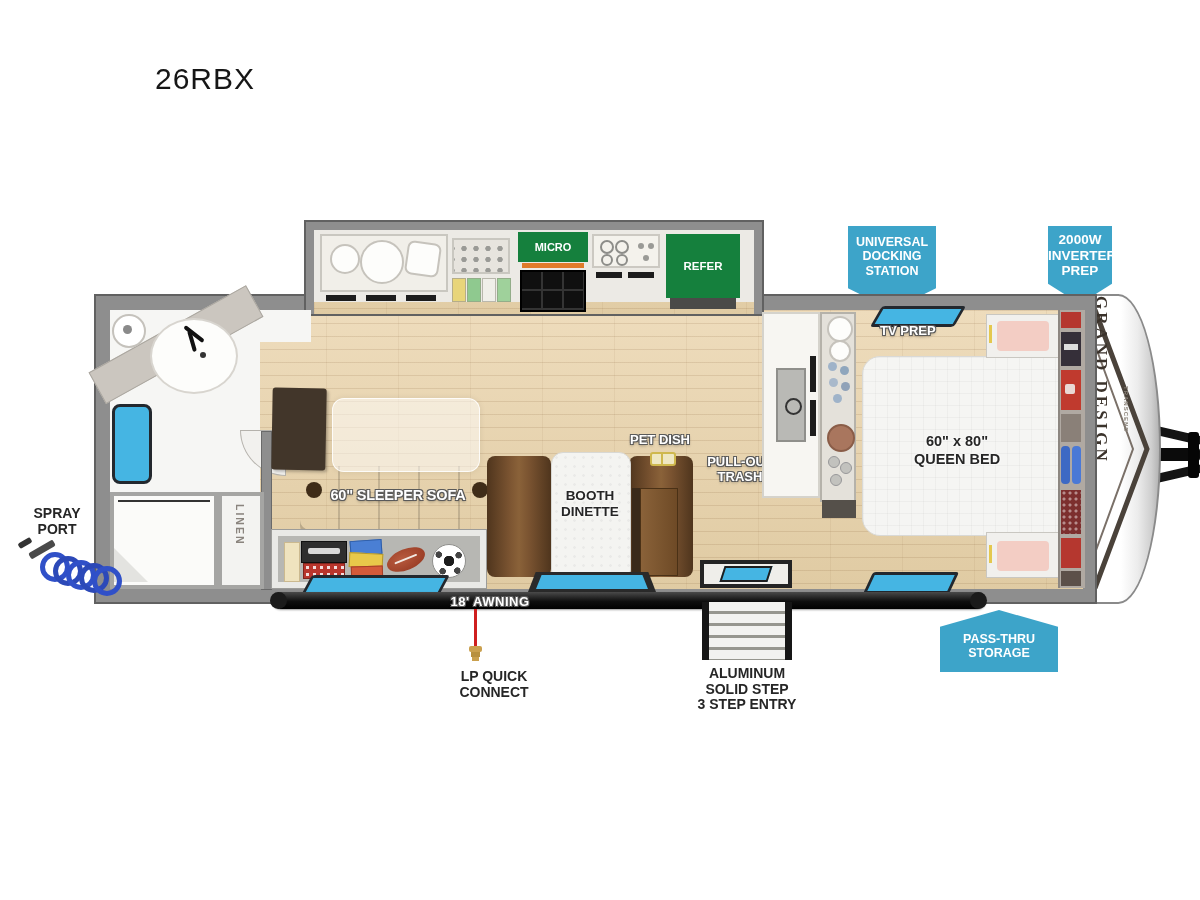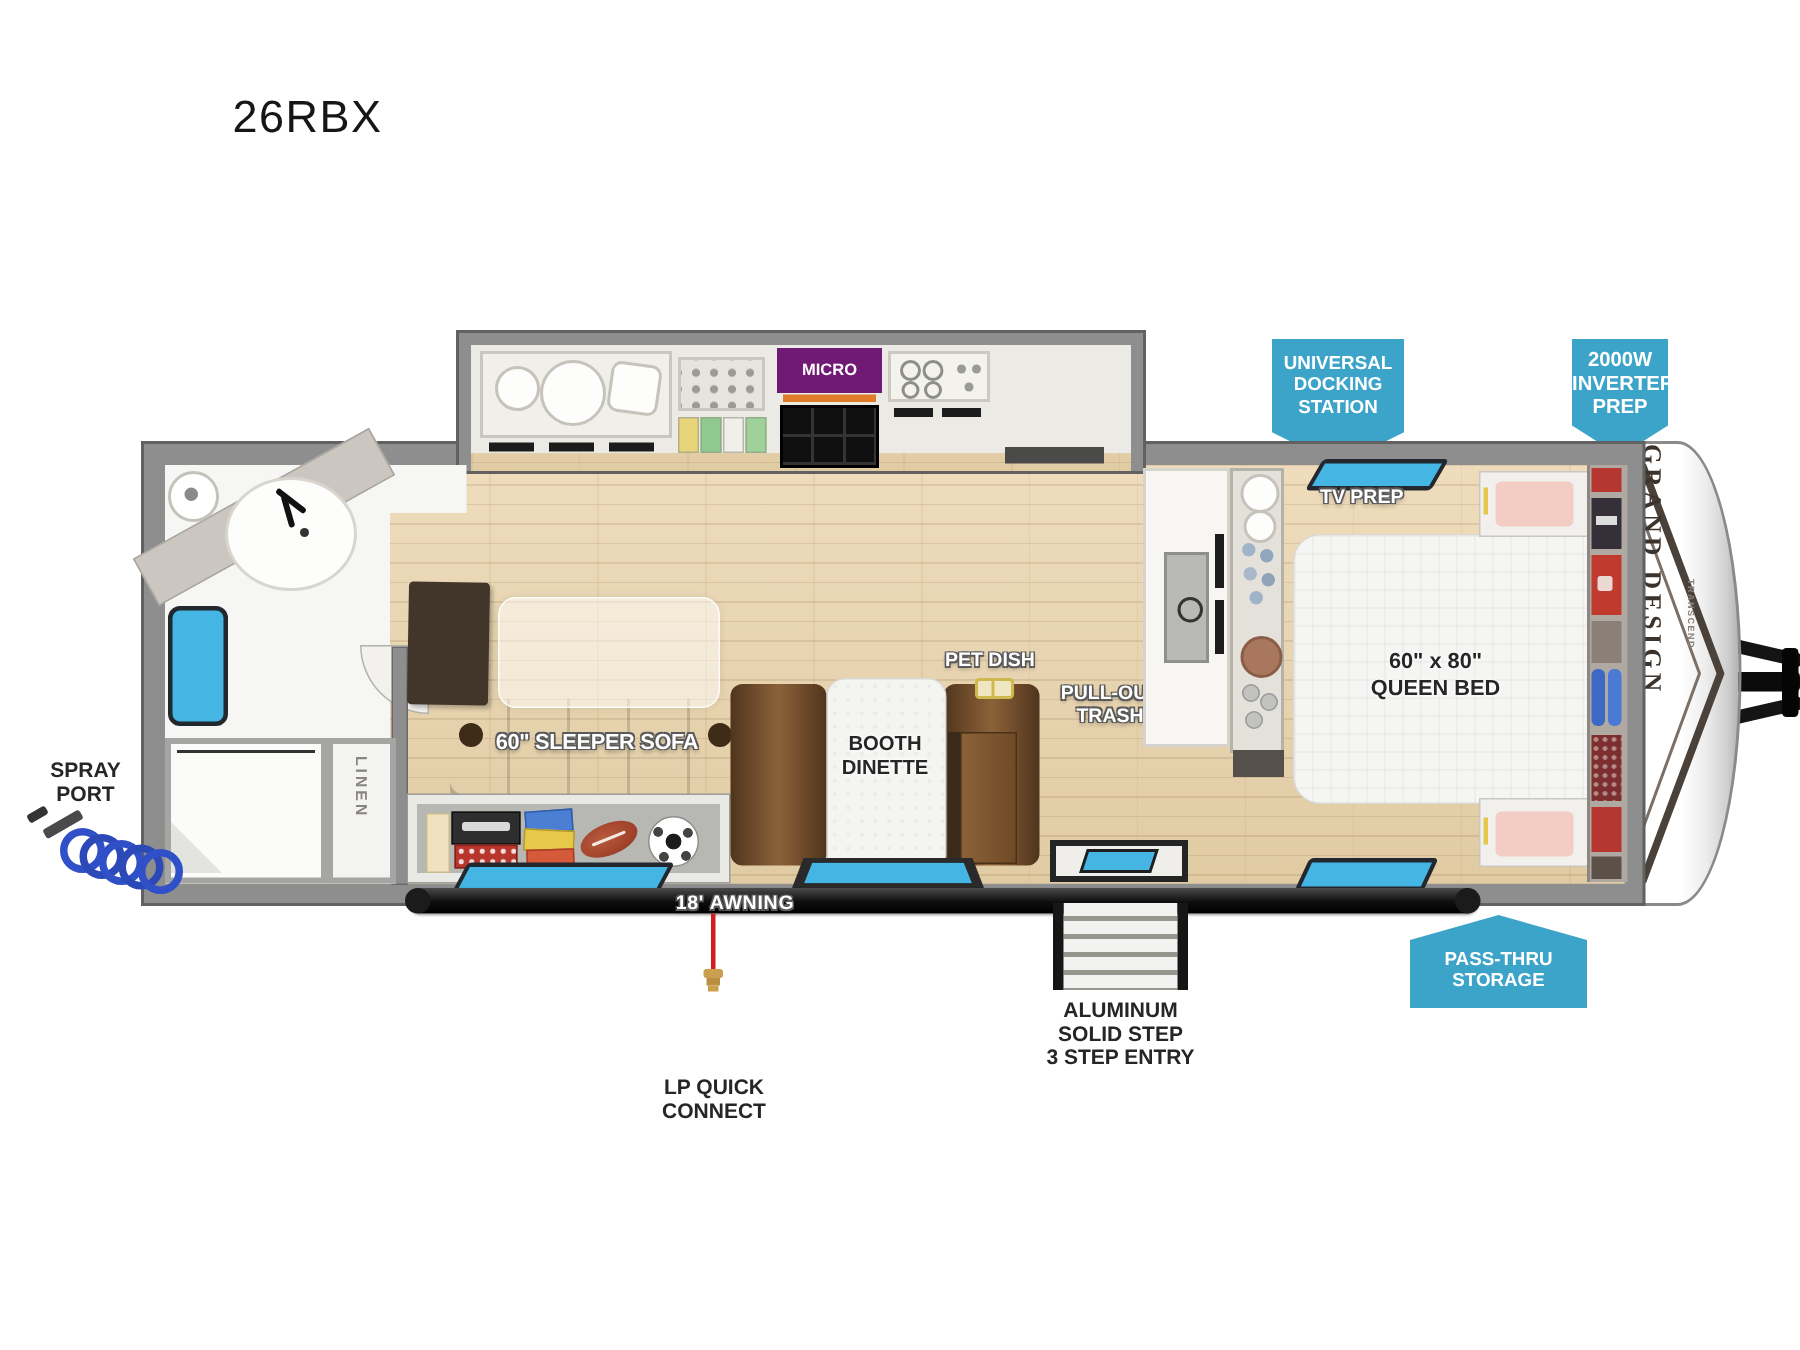--- a/index.html
+++ b/index.html
@@ -18,21 +18,21 @@
   .pent-down{clip-path:polygon(0 0,100% 0,100% 74%,50% 100%,0 74%);}
   .pent-up{clip-path:polygon(50% 0,100% 27%,100% 100%,0 100%,0 27%);}
   
   .wallfill{background:#8e8e8e;box-shadow:0 0 0 2px #616161;}
   .wood{background-color:#e6d2ad;
         background-image:repeating-linear-gradient(180deg,rgba(120,80,40,.14) 0 1px,transparent 1px 13px),
                          repeating-linear-gradient(90deg,rgba(120,80,40,.07) 0 1px,transparent 1px 72px),
                          linear-gradient(180deg,#eedcbc,#e0cba3);}
   .whitefloor{background:#f6f6f4;}
   .win{background:#45b5e3;border:3px solid #23282e;border-radius:3px;}
-  .blackbox{background:#701a75;color:#fff;font-weight:bold;display:flex;align-items:center;justify-content:center;}
+  .blackbox{background:#15803d;color:#fff;font-weight:bold;display:flex;align-items:center;justify-content:center;}
   .bench{background:linear-gradient(90deg,#4f351d,#7b5431 35%,#8a6239 50%,#7b5431 65%,#4f351d);border-radius:8px;}
   .circle{border-radius:50%;}
   .plate{background:#fdfdfb;border:2px solid #c6c3bc;border-radius:50%;}
   .cab{background:#f1f0ed;border:1px solid #c9c7c1;}
 </style>
 </head>
 <body>
 
 <div id="canvas">
 
@@ -93,20 +93,21 @@
   <div class="abs circle" style="left:600px;top:240px;width:10px;height:10px;border:2px solid #8d8d89;"></div>
   <div class="abs circle" style="left:615px;top:240px;width:10px;height:10px;border:2px solid #8d8d89;"></div>
   <div class="abs circle" style="left:601px;top:254px;width:8px;height:8px;border:2px solid #8d8d89;"></div>
   <div class="abs circle" style="left:616px;top:254px;width:8px;height:8px;border:2px solid #8d8d89;"></div>
   <div class="abs circle" style="left:638px;top:243px;width:6px;height:6px;background:#9a9a96;"></div>
   <div class="abs circle" style="left:648px;top:243px;width:6px;height:6px;background:#9a9a96;"></div>
   <div class="abs circle" style="left:643px;top:255px;width:6px;height:6px;background:#9a9a96;"></div>
   <div class="abs" style="left:596px;top:272px;width:26px;height:6px;background:#1c1c1c;"></div>
   <div class="abs" style="left:628px;top:272px;width:26px;height:6px;background:#1c1c1c;"></div>
 
+  <div class="abs blackbox" style="left:666px;top:234px;width:74px;height:64px;font-size:11.5px;">REFER</div>
   <div class="abs" style="left:670px;top:298px;width:66px;height:11px;background:#4a4a48;"></div>
 
   <div class="abs whitefloor" style="left:110px;top:310px;width:150px;height:182px;"></div>
   <div class="abs whitefloor" style="left:255px;top:310px;width:56px;height:32px;"></div>
   <div class="abs" style="left:106px;top:368px;width:178px;height:34px;background:#cbc6bf;transform:rotate(-29deg);transform-origin:0 100%;border:1px solid #aaa69f;"></div>
   <div class="abs" style="left:150px;top:318px;width:84px;height:72px;background:#fdfdfb;border:2px solid #d8d5cf;border-radius:50%;"></div>
   <div class="abs" style="left:182px;top:332px;width:24px;height:4px;background:#111;transform:rotate(38deg);border-radius:2px;"></div>
   <div class="abs" style="left:190px;top:330px;width:4px;height:22px;background:#111;transform:rotate(-16deg);border-radius:2px;"></div>
   <div class="abs circle" style="left:200px;top:352px;width:6px;height:6px;background:#333;"></div>
   <div class="abs circle" style="left:112px;top:314px;width:30px;height:30px;background:#fff;border:2px solid #c5c2bc;"></div>
@@ -230,21 +231,21 @@
   <div class="abs" style="left:702px;top:602px;width:90px;height:58px;border-left:7px solid #161616;border-right:7px solid #161616;box-sizing:border-box;
        background:repeating-linear-gradient(180deg,#f2f2f0 0 9px,#96968f 9px 12px);"></div>
   <div class="abs lbld ctr ml" style="left:688px;top:666px;width:118px;font-size:14px;line-height:1.12;">ALUMINUM
 SOLID STEP
 3 STEP ENTRY</div>
 
   <div class="abs" style="left:474px;top:609px;width:3px;height:38px;background:#cf1f1f;"></div>
   <div class="abs" style="left:469px;top:646px;width:13px;height:6px;background:#caa04e;border-radius:2px;"></div>
   <div class="abs" style="left:471px;top:652px;width:9px;height:5px;background:#b8903f;"></div>
   <div class="abs" style="left:472px;top:657px;width:7px;height:4px;background:#caa04e;"></div>
-  <div class="abs lbld ctr ml" style="left:430px;top:668px;width:92px;font-size:14px;line-height:1.15;margin-top:48px;">LP QUICK
+  <div class="abs lbld ctr ml" style="left:448px;top:668px;width:92px;font-size:14px;line-height:1.15;">LP QUICK
 CONNECT</div>
 
   <div class="abs lbld ctr ml" style="left:18px;top:505px;width:78px;font-size:14px;line-height:1.15;">SPRAY
 PORT</div>
   <div class="abs" style="left:28px;top:546px;width:28px;height:7px;background:#4a4a4a;border-radius:2px;transform:rotate(-30deg);"></div>
   <div class="abs" style="left:18px;top:540px;width:14px;height:6px;background:#333;border-radius:2px;transform:rotate(-30deg);"></div>
   <div class="abs circle" style="left:40px;top:552px;width:30px;height:30px;border:5px solid #3050c8;box-sizing:border-box;"></div>
   <div class="abs circle" style="left:53px;top:556px;width:30px;height:30px;border:5px solid #2c49b8;box-sizing:border-box;"></div>
   <div class="abs circle" style="left:66px;top:560px;width:30px;height:30px;border:5px solid #3050c8;box-sizing:border-box;"></div>
   <div class="abs circle" style="left:79px;top:563px;width:30px;height:30px;border:5px solid #2c49b8;box-sizing:border-box;"></div>

